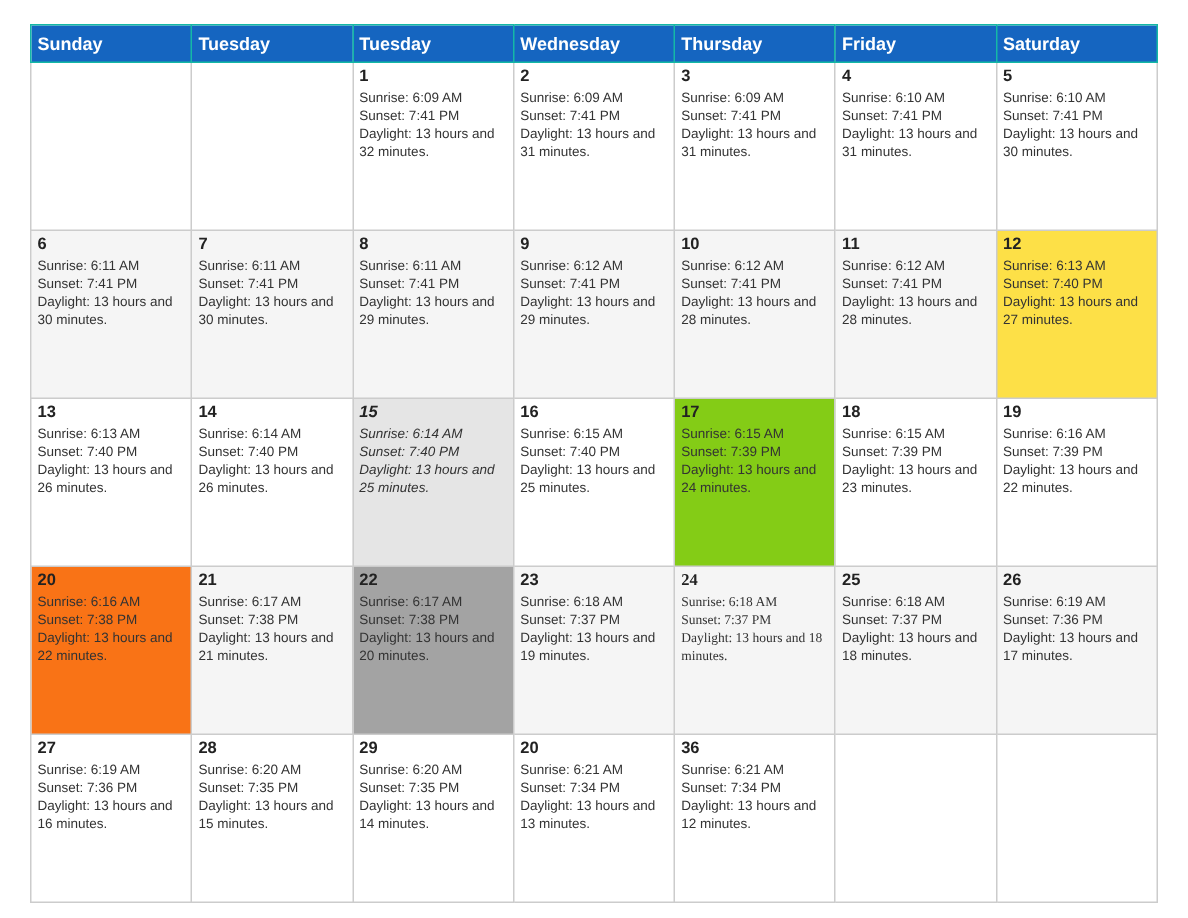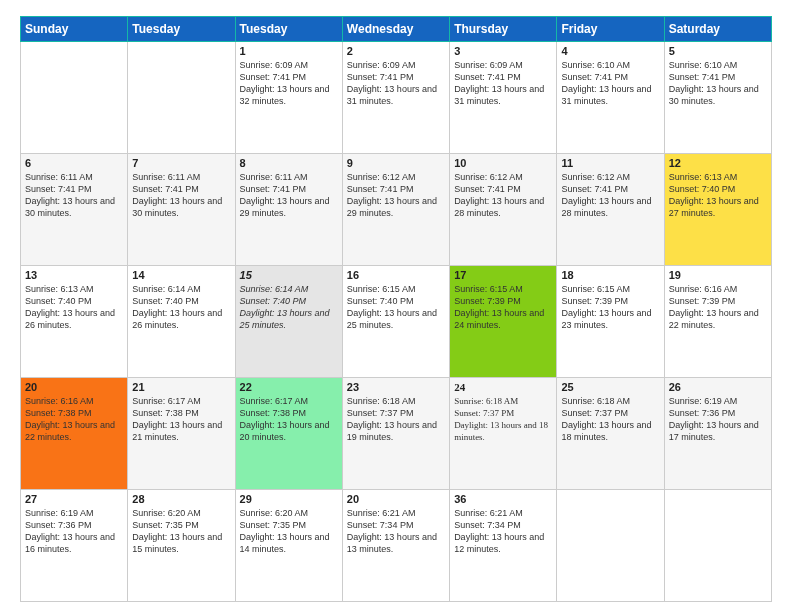--- a/index.html
+++ b/index.html
@@ -237,21 +237,21 @@
             <div class="day-info" style="white-space: pre-line;">Sunrise: 6:16 AM
 Sunset: 7:38 PM
 Daylight: 13 hours and 22 minutes.</div>
           </td>
           <td style="background: rgb(245, 245, 245);">
             <span class="day-num">21</span>
             <div class="day-info" style="white-space: pre-line;">Sunrise: 6:17 AM
 Sunset: 7:38 PM
 Daylight: 13 hours and 21 minutes.</div>
           </td>
-          <td style="background: #86efac;">
+          <td style="background: #a3a3a3;">
             <span class="day-num">22</span>
             <div class="day-info" style="white-space: pre-line;">Sunrise: 6:17 AM
 Sunset: 7:38 PM
 Daylight: 13 hours and 20 minutes.</div>
           </td>
           <td style="background: rgb(245, 245, 245);">
             <span class="day-num">23</span>
             <div class="day-info" style="white-space: pre-line;">Sunrise: 6:18 AM
 Sunset: 7:37 PM
 Daylight: 13 hours and 19 minutes.</div>

